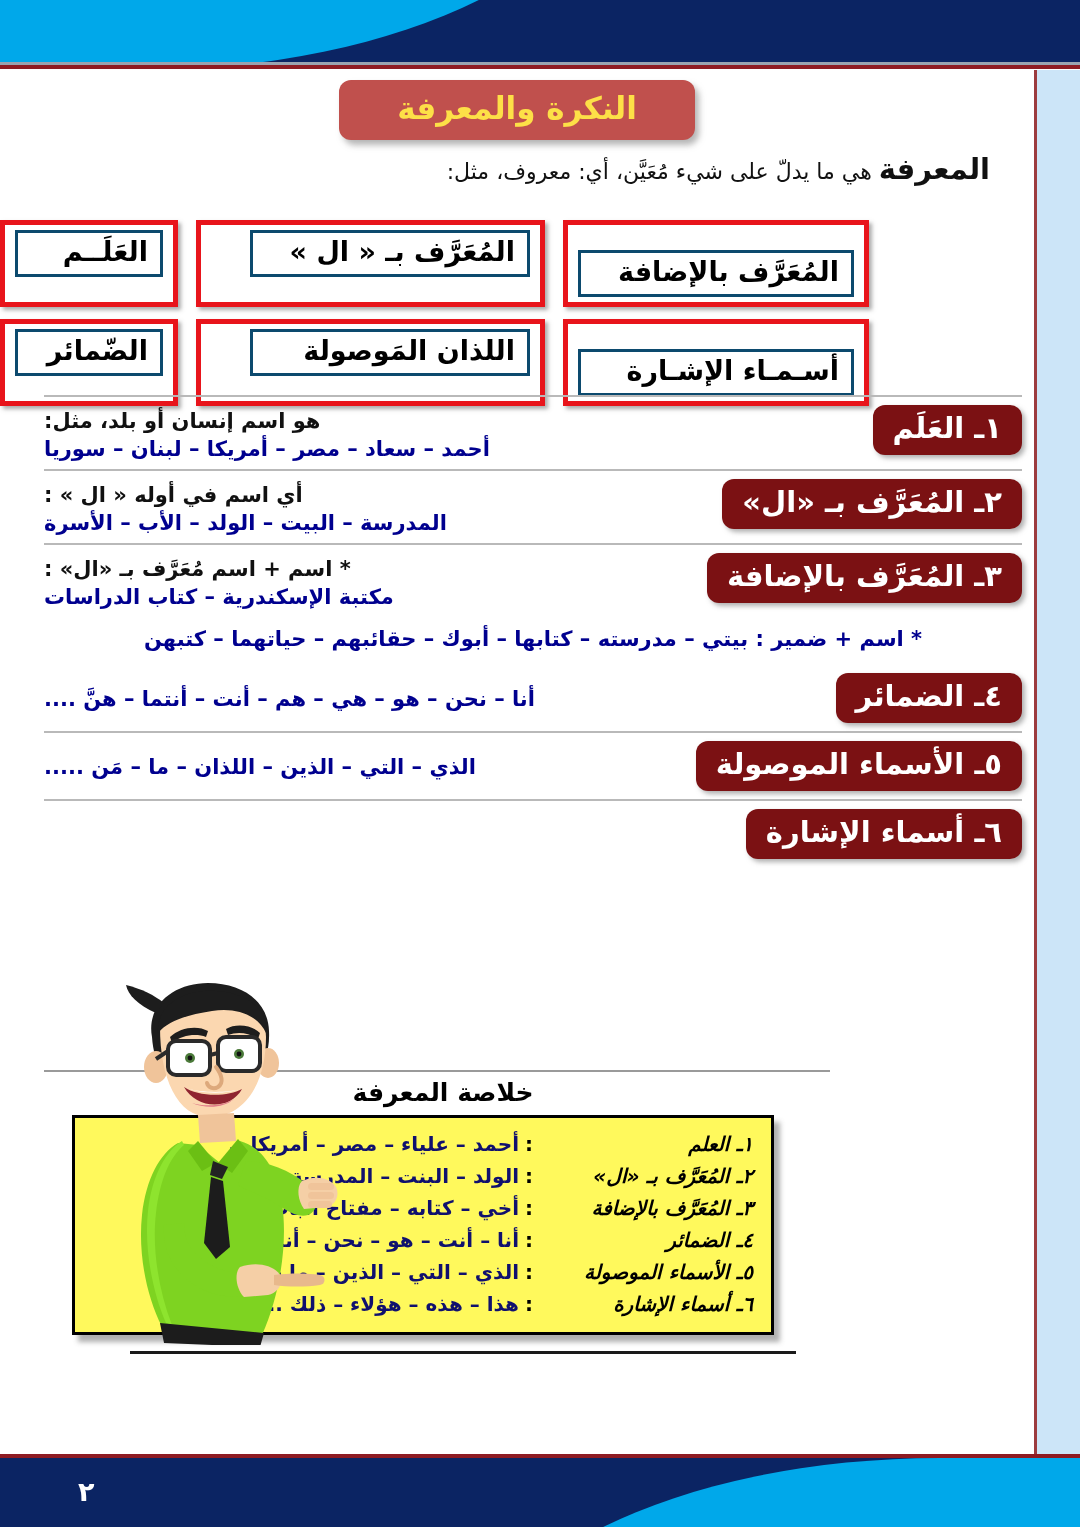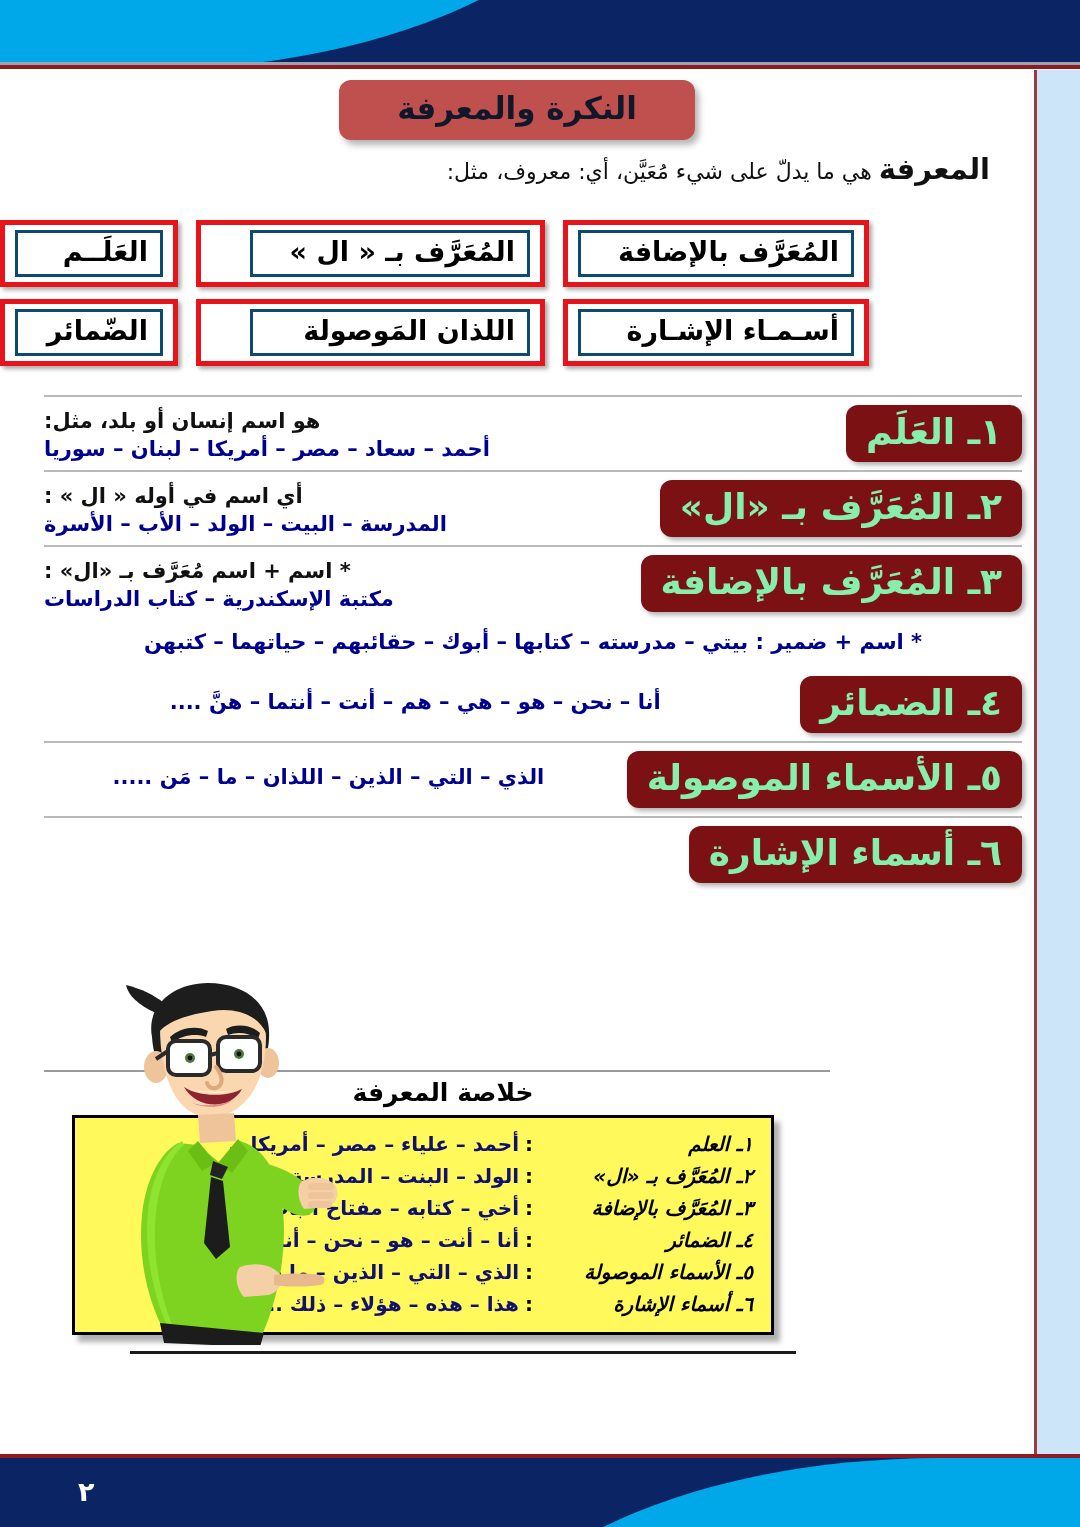--- a/index.html
+++ b/index.html
@@ -62,21 +62,21 @@
   
   .content{
     position:absolute;top:70px;left:0;width:1034px;height:1384px;
   }
 
   
   .title-wrap{position:absolute;top:10px;left:0;width:1034px;text-align:center;}
   .title-badge{
     display:inline-block;
     background:#c0504d;
-    color:#0f172a;
+    color:#fde047;
     font-size:31px;font-weight:bold;
     padding:10px 58px 14px 58px;
     border-radius:12px;
     box-shadow:4px 5px 6px rgba(120,120,120,0.55);
     letter-spacing:0px;
   }
 
   
   .definition{
     position:absolute;top:80px;left:0;width:990px;
@@ -99,53 +99,53 @@
     box-shadow:3px 3px 4px rgba(90,90,90,0.5);
   }
   .cat-box-inner{
     border:3px solid #0c4a6e;
     padding:3px 12px 7px 12px;
     font-size:27px;font-weight:bold;color:#000;
     white-space:nowrap;text-align:right;
   }
   .cat-w1{min-width:118px;}
   .cat-w2{min-width:250px;margin-left:39px;}
-  .cat-w3{min-width:246px;}
+  .cat-w3{min-width:246px;margin-top:20px;}
 
   
   .sections{position:absolute;top:325px;left:0;width:1034px;}
   .divider{
     height:0;border-top:2px solid #b9b9b9;
     margin:0 12px 0 44px;
   }
   .sec{
     display:flex;flex-direction:row;align-items:flex-start;
     justify-content:flex-start;direction:rtl;
     padding:8px 12px 8px 44px;gap:14px;
   }
   .sec-badge{
-    background:#7b1113;color:#86efac;
-    font-size:36px;font-weight:bold;
+    background:#7b1113;color:#ffffff;
+    font-size:29px;font-weight:bold;
     border-radius:12px;
     padding:6px 20px 10px 20px;
     white-space:nowrap;flex:0 0 auto;
     box-shadow:3px 3px 5px rgba(110,110,110,0.55);
     text-align:right;
   }
   .sec-body{flex:1 1 auto;text-align:left;direction:rtl;padding-top:4px;}
   .sec-line-black{
     color:#111;font-size:21px;font-weight:bold;
     text-align:left;margin-bottom:4px;white-space:nowrap;
   }
   .sec-line-blue{
     color:#00008f;font-size:21px;font-weight:bold;
     text-align:left;white-space:nowrap;
   }
   .sec-inline{
-    display:flex;align-items:center;justify-content:center;
+    display:flex;align-items:center;justify-content:flex-end;
     flex:1 1 auto;height:100%;
   }
   .sec-inline .sec-line-blue{padding-top:14px;}
   .free-line{
     color:#00008f;font-size:21px;font-weight:bold;
     direction:rtl;text-align:center;
     padding:10px 12px 14px 44px;white-space:nowrap;
   }
 
   

